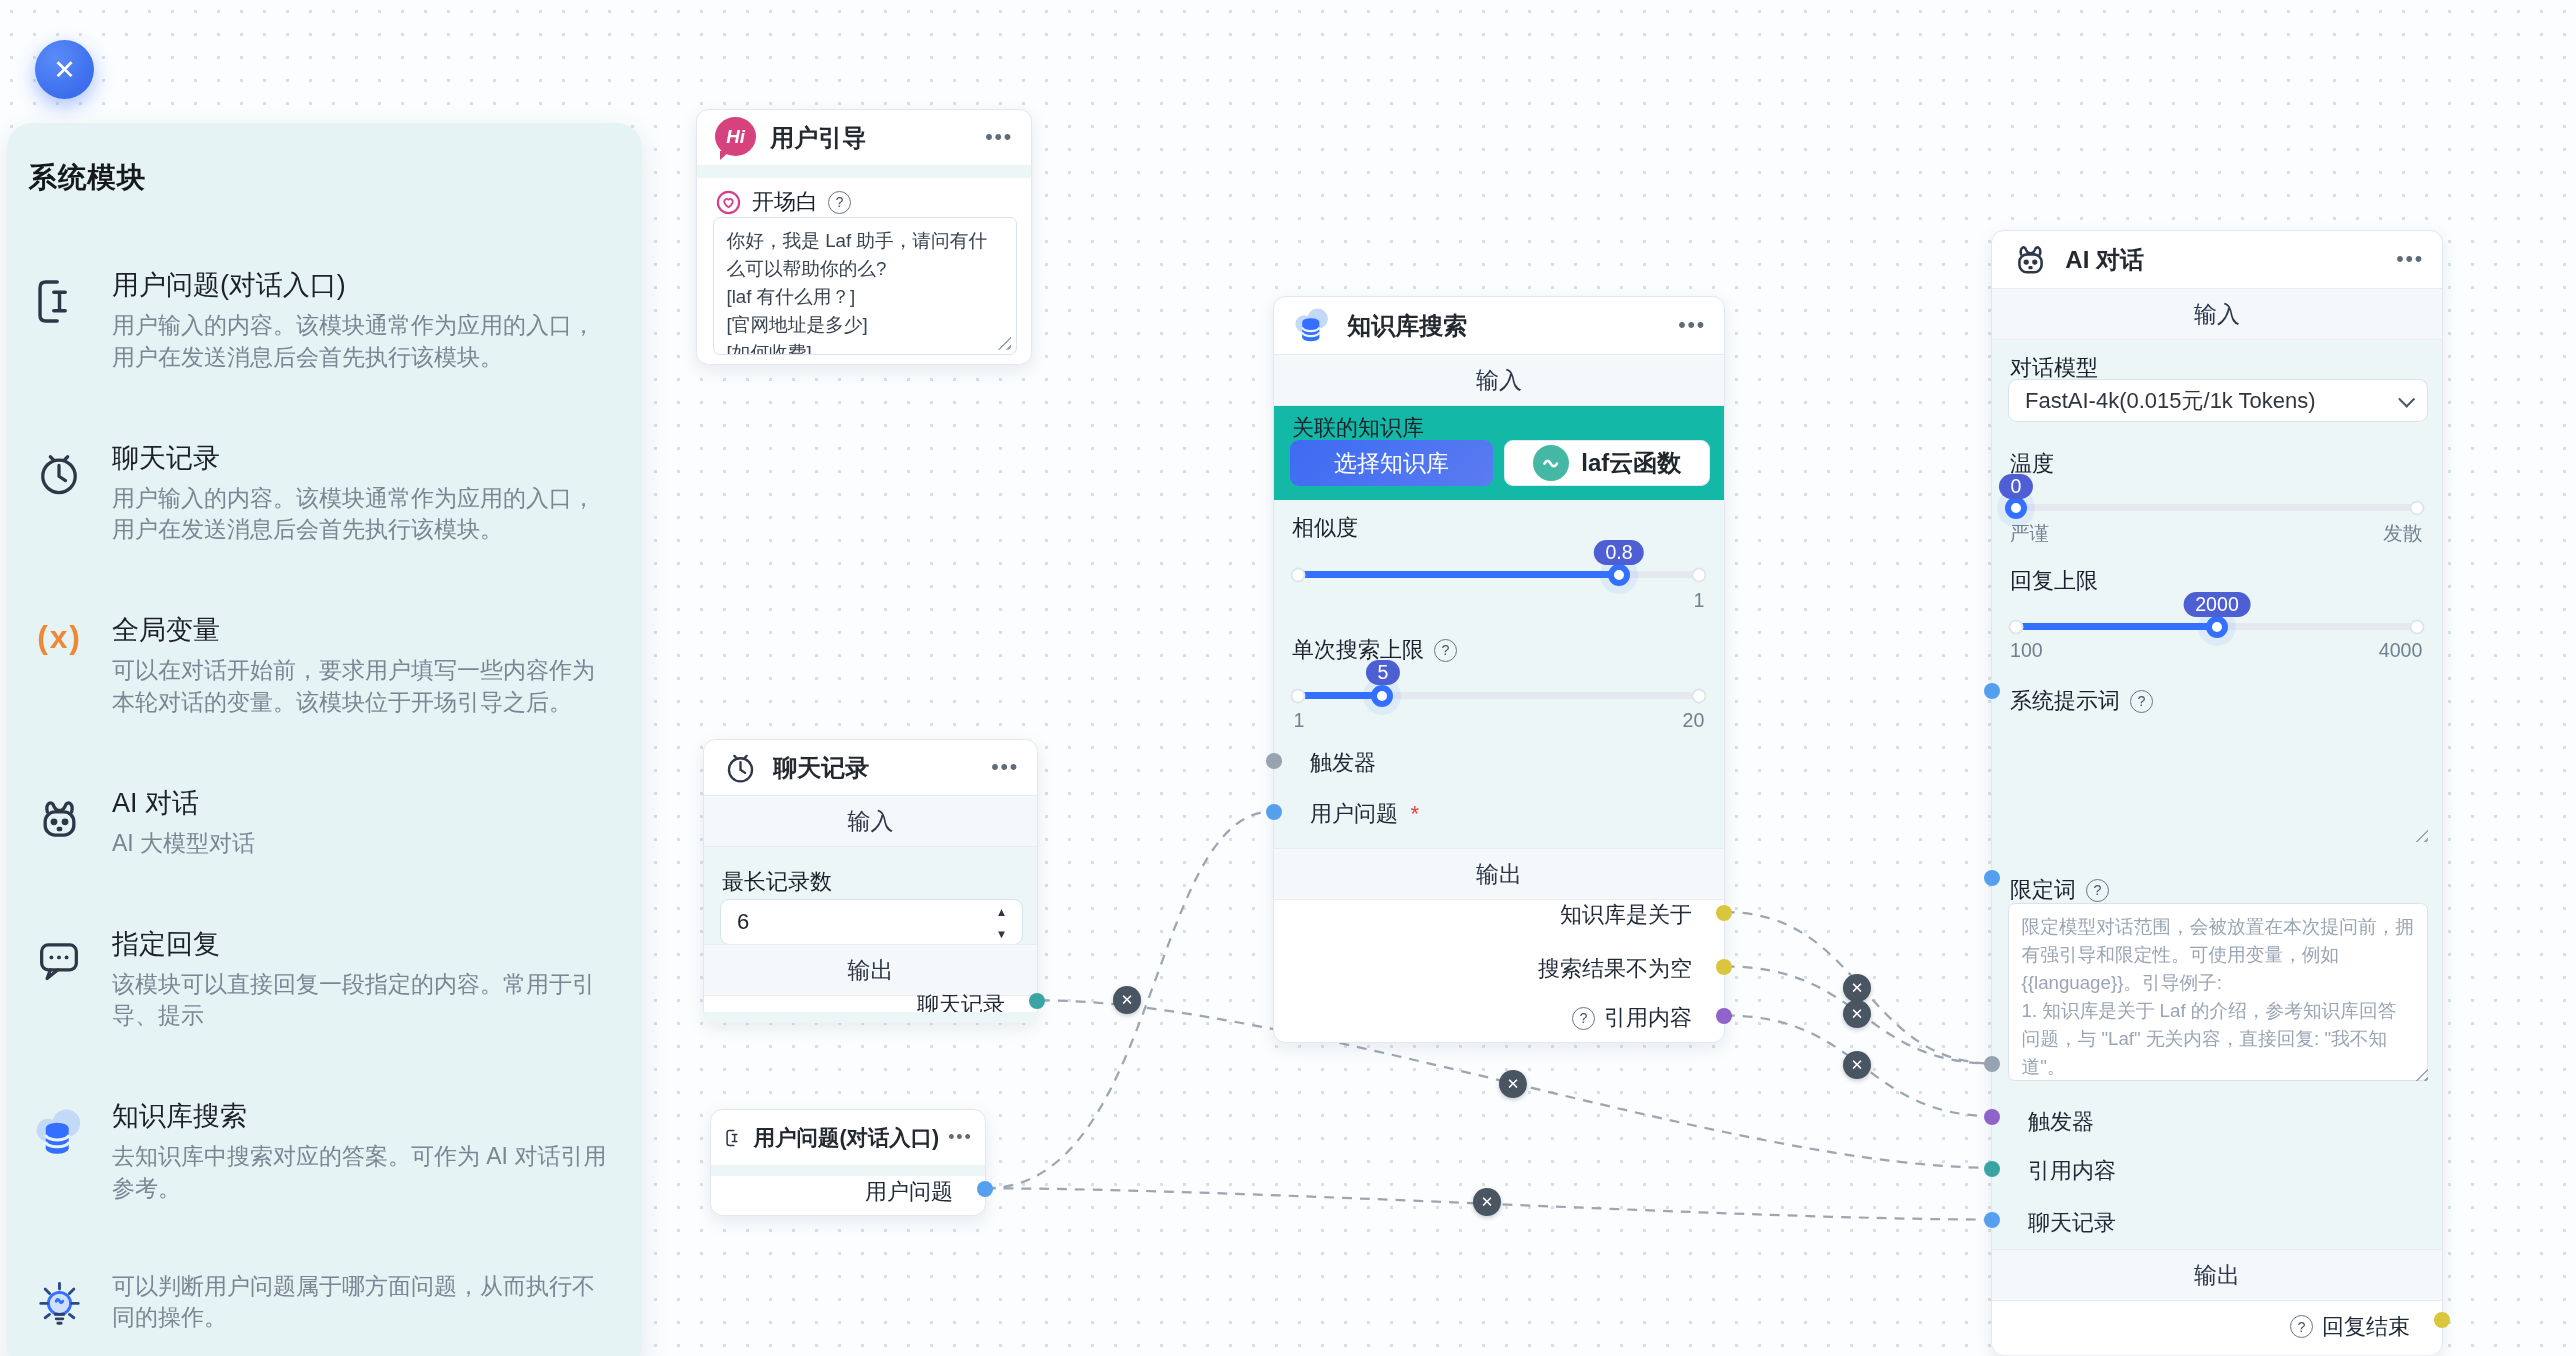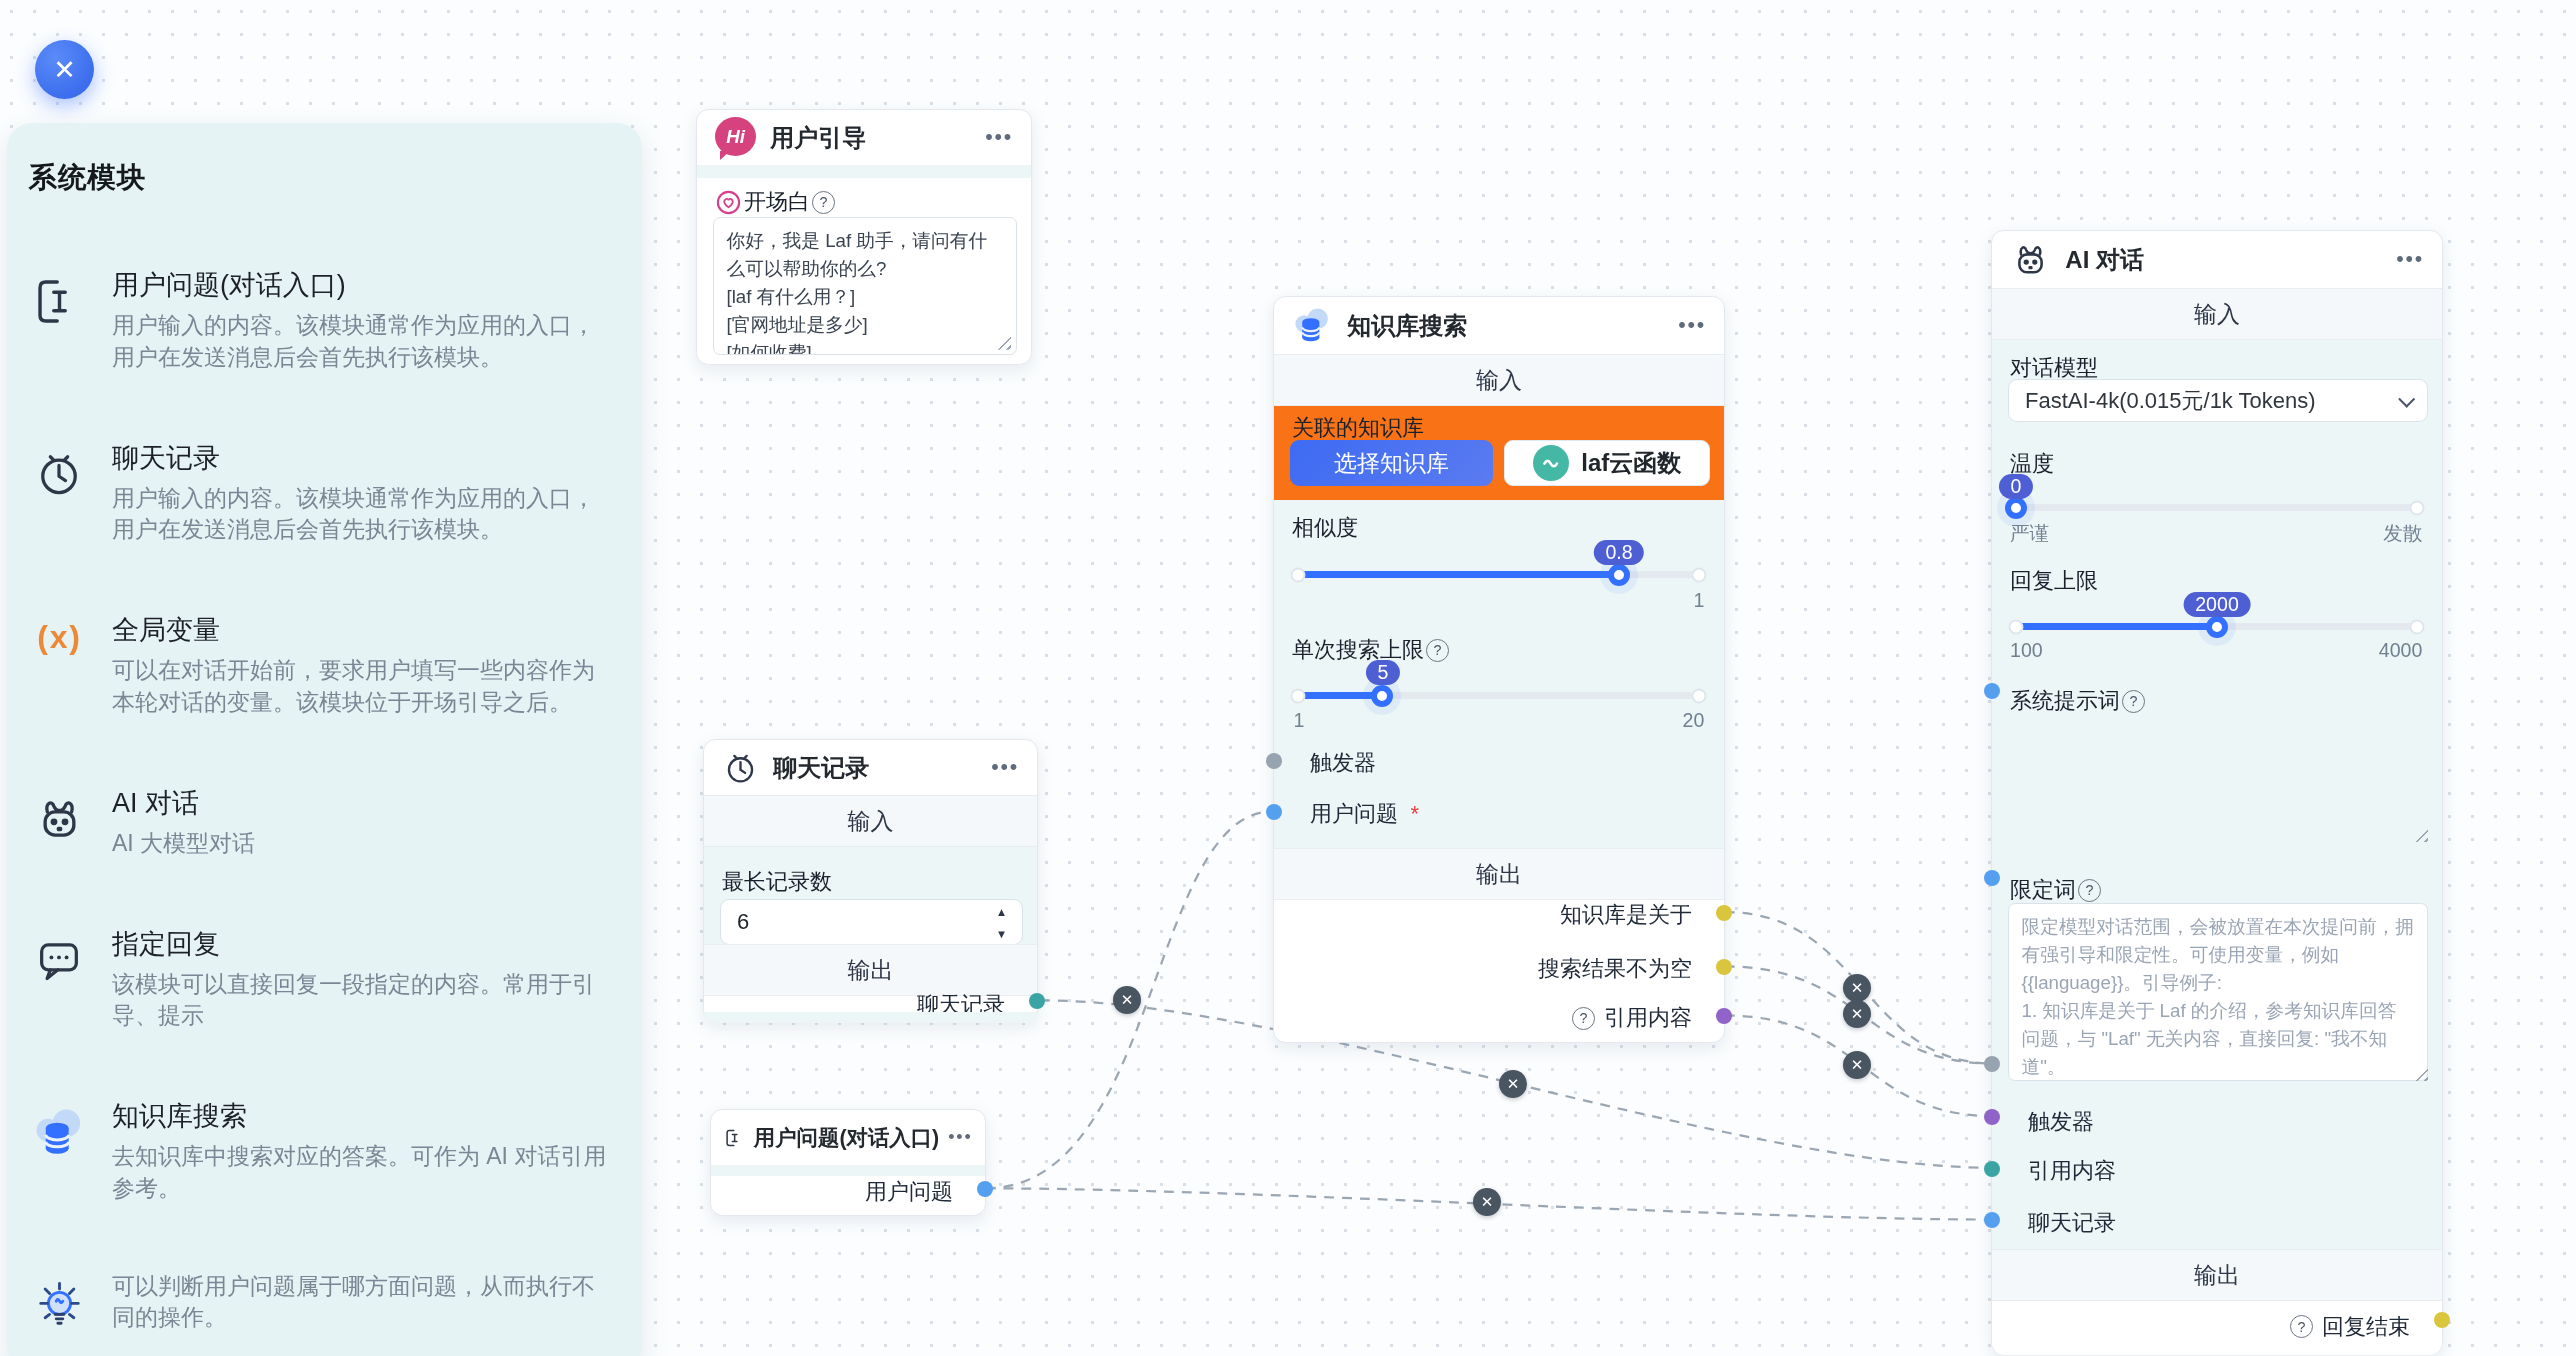--- a/index.html
+++ b/index.html
@@ -51,22 +51,22 @@
   }
   .node-header { position:absolute; left:0; right:0; top:0; display:flex; align-items:center; gap:14.3px; padding:0 18px; cursor:grab; }
   .node-title { font-size:24px; font-weight:600; color:#24292f; flex:1; white-space:nowrap; }
   .menu-dots { color:#5f6b7a; font-size:21.4px; letter-spacing:1.8px; cursor:pointer; flex:0 0 auto; }
   .section-bar {
     position:absolute; left:0; right:0; height:52px; background:#f5f8fa;
     border-top:0.9px solid #e8edf2; border-bottom:0.9px solid #e8edf2;
     display:flex; align-items:center; justify-content:center; font-size:23px; color:#2d3748;
   }
   .tint { position:absolute; left:0; right:0; background:#ecf6f7; }
-  .white-sec { position:absolute; left:0; right:0; background:#f97316; }
-  .param-label { position:absolute; font-size:22px; color:#1a202c; display:flex; align-items:center; gap:2px; white-space:nowrap; }
+  .white-sec { position:absolute; left:0; right:0; background:#14b8a6; }
+  .param-label { position:absolute; font-size:22px; color:#1a202c; display:flex; align-items:center; gap:10px; white-space:nowrap; }
   .minmax { position:absolute; font-size:19.6px; color:#708090; }
   .help-icon {
     width:23px; height:23px; border:1.8px solid #6b7684; border-radius:50%; color:#4a5568;
     font-size:14.3px; display:inline-flex; align-items:center; justify-content:center; flex:0 0 auto;
   }
   .req { color:#e53e3e; margin-left:3.6px; }
   
   .port { position:absolute; width:16px; height:16px; border-radius:50%; z-index:6; cursor:crosshair; }
   .port.pl { left:-8px; } .port.pr { right:-8px; }
   .p-gray{background:#97a3b0;} .p-blue{background:#54a0ef;} .p-teal{background:#3aa4a4;}

